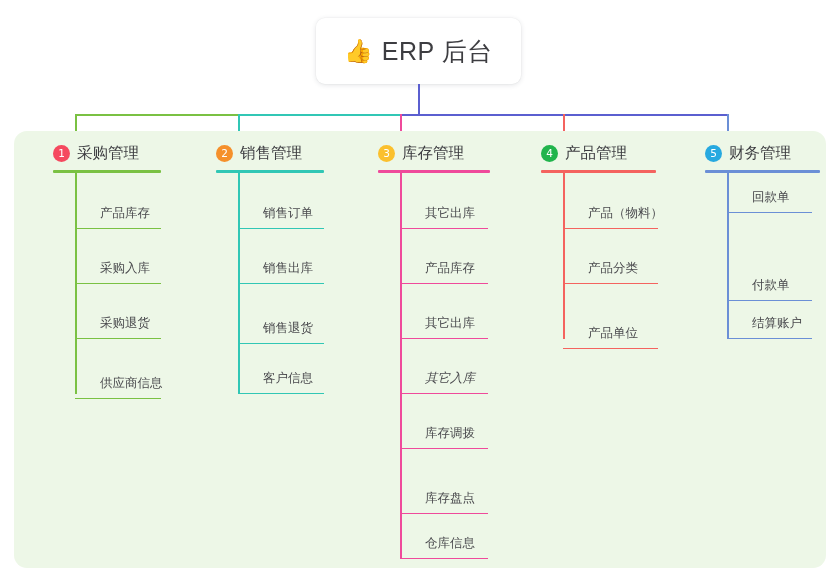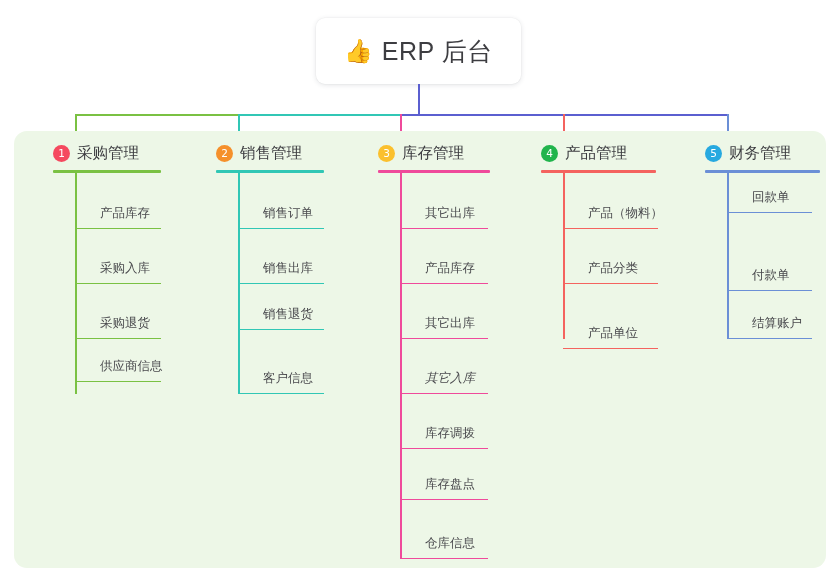--- a/index.html
+++ b/index.html
@@ -120,41 +120,41 @@
             <div class="leaf-rule" style="width: 86px; background: rgb(122, 193, 67);"></div>
           </div>
           <div class="leaf" style="top: 127px; height: 26px; width: 86px;">
             <div class="leaf-label">采购入库</div>
             <div class="leaf-rule" style="width: 86px; background: rgb(122, 193, 67);"></div>
           </div>
           <div class="leaf" style="top: 182px; height: 26px; width: 86px;">
             <div class="leaf-label">采购退货</div>
             <div class="leaf-rule" style="width: 86px; background: rgb(122, 193, 67);"></div>
           </div>
-          <div class="leaf" style="top: 225px; height: 26px; width: 86px;">
+          <div class="leaf" style="top: 242px; height: 26px; width: 86px;">
             <div class="leaf-label">供应商信息</div>
             <div class="leaf-rule" style="width: 86px; background: rgb(122, 193, 67);"></div>
           </div>
         </div>
         <div class="col" style="left: 202px;">
           <div class="col-head">
             <span class="badge" style="background: rgb(245, 144, 43);">2</span>
             <span class="col-title">销售管理</span>
           </div>
           <div class="head-rule" style="width: 108px; background: rgb(49, 199, 181);"></div>
           <div class="spine" style="height: 222px; background: rgb(49, 199, 181);"></div>
           <div class="leaf" style="top: 72px; height: 26px; width: 86px;">
             <div class="leaf-label">销售订单</div>
             <div class="leaf-rule" style="width: 86px; background: rgb(49, 199, 181);"></div>
           </div>
           <div class="leaf" style="top: 127px; height: 26px; width: 86px;">
             <div class="leaf-label">销售出库</div>
             <div class="leaf-rule" style="width: 86px; background: rgb(49, 199, 181);"></div>
           </div>
-          <div class="leaf" style="top: 173px; height: 26px; width: 86px; font-family: Liberation Mono, monospace;">
+          <div class="leaf" style="top: 187px; height: 26px; width: 86px; font-family: Liberation Mono, monospace;">
             <div class="leaf-label">销售退货</div>
             <div class="leaf-rule" style="width: 86px; background: rgb(49, 199, 181);"></div>
           </div>
           <div class="leaf" style="top: 237px; height: 26px; width: 86px; font-family: Liberation Mono, monospace;">
             <div class="leaf-label">客户信息</div>
             <div class="leaf-rule" style="width: 86px; background: rgb(49, 199, 181);"></div>
           </div>
         </div>
         <div class="col" style="left: 364px;">
           <div class="col-head">
@@ -176,21 +176,21 @@
             <div class="leaf-rule" style="width: 88px; background: rgb(239, 74, 155);"></div>
           </div>
           <div class="leaf" style="top: 237px; height: 26px; width: 88px; font-style: italic;">
             <div class="leaf-label">其它入库</div>
             <div class="leaf-rule" style="width: 88px; background: rgb(239, 74, 155);"></div>
           </div>
           <div class="leaf" style="top: 292px; height: 26px; width: 88px;">
             <div class="leaf-label">库存调拨</div>
             <div class="leaf-rule" style="width: 88px; background: rgb(239, 74, 155);"></div>
           </div>
-          <div class="leaf" style="top: 343px; height: 26px; width: 88px;">
+          <div class="leaf" style="top: 357px; height: 26px; width: 88px;">
             <div class="leaf-label">库存盘点</div>
             <div class="leaf-rule" style="width: 88px; background: rgb(239, 74, 155);"></div>
           </div>
           <div class="leaf" style="top: 402px; height: 26px; width: 88px;">
             <div class="leaf-label">仓库信息</div>
             <div class="leaf-rule" style="width: 88px; background: rgb(239, 74, 155);"></div>
           </div>
         </div>
         <div class="col" style="left: 527px;">
           <div class="col-head">
@@ -216,21 +216,21 @@
           <div class="col-head">
             <span class="badge" style="background: rgb(39, 169, 224);">5</span>
             <span class="col-title">财务管理</span>
           </div>
           <div class="head-rule" style="width: 115px; background: rgb(107, 143, 214);"></div>
           <div class="spine" style="height: 167px; background: rgb(107, 143, 214);"></div>
           <div class="leaf" style="top: 56px; height: 26px; width: 85px;">
             <div class="leaf-label">回款单</div>
             <div class="leaf-rule" style="width: 85px; background: rgb(107, 143, 214);"></div>
           </div>
-          <div class="leaf" style="top: 134px; height: 26px; width: 85px;">
+          <div class="leaf" style="top: 144px; height: 26px; width: 85px;">
             <div class="leaf-label">付款单</div>
             <div class="leaf-rule" style="width: 85px; background: rgb(107, 143, 214);"></div>
           </div>
           <div class="leaf" style="top: 182px; height: 26px; width: 85px;">
             <div class="leaf-label">结算账户</div>
             <div class="leaf-rule" style="width: 85px; background: rgb(107, 143, 214);"></div>
           </div>
         </div>
       </div>
   </div>

